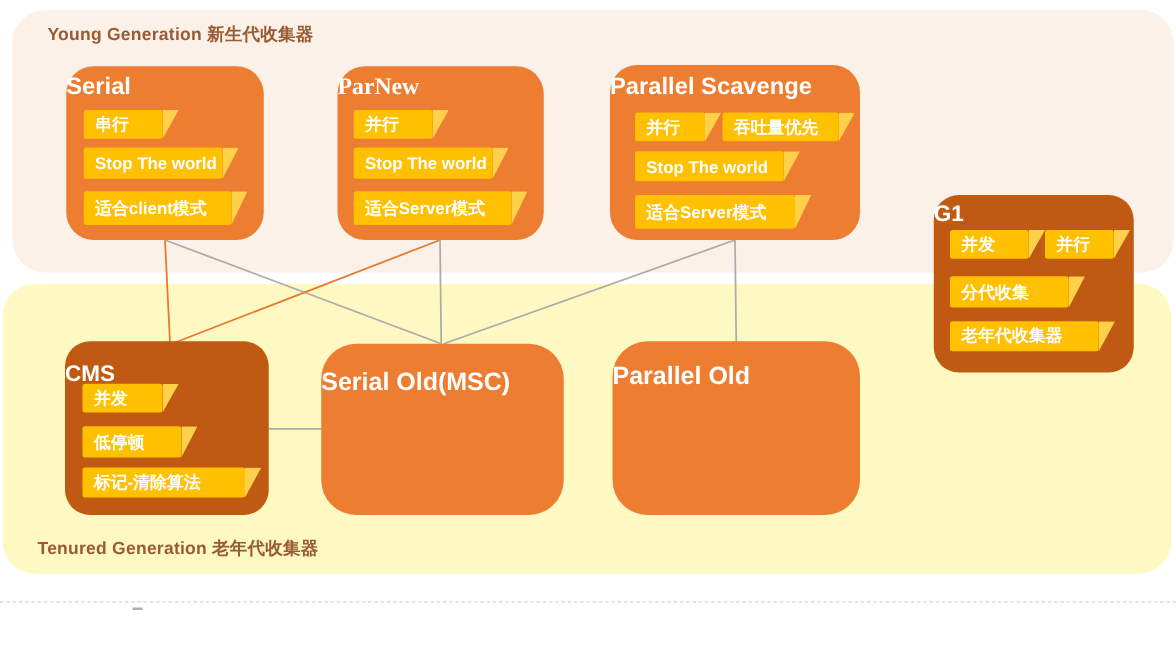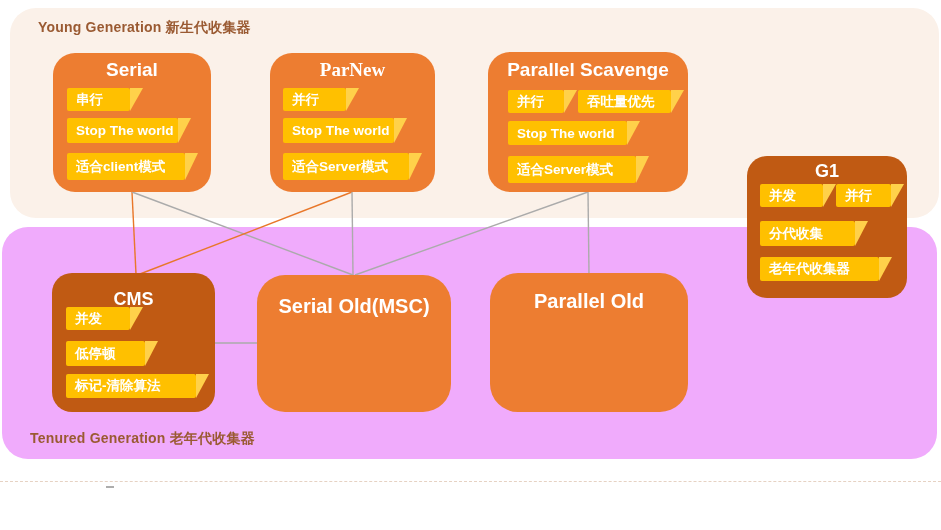--- a/index.html
+++ b/index.html
@@ -8,37 +8,37 @@
     background:#ffffff;
     font-family:"Liberation Sans","DejaVu Sans",sans-serif;
   }
   .band { position:absolute; }
   .band-young {
     left:10px; top:8px; width:929px; height:210px;
     background:#FBF1E9; border-radius:26px;
   }
   .band-tenured {
     left:2px; top:227px; width:935px; height:232px;
-    background:#f0abfc; border-radius:26px;
+    background:#fef9c3; border-radius:26px;
   }
   .band-label {
     position:absolute; left:28px;
     color:#9A5A32; font-size:14px; font-weight:bold; letter-spacing:0.2px;
     white-space:nowrap;
   }
   .band-young .band-label { top:11px; }
   .band-tenured .band-label { top:203px; }
 
   #connectors { position:absolute; left:0; top:0; width:941px; height:530px; pointer-events:none; }
 
   .gc-box { position:absolute; border-radius:22px; }
   .box-orange { background:#ED7D31; }
   .box-dark   { background:#C05A13; border-radius:20px;text-decoration:underline; }
   .box-title {
-    position:absolute; left:0; width:100%; text-align:center;
+    position:absolute; left:0; width:100%; text-align:left;
     color:#ffffff; font-weight:bold; white-space:nowrap;
   }
   .tag {
     position:absolute; background:#FFC000; color:#ffffff;
     font-weight:bold; font-size:13.5px;
     display:flex; align-items:center; padding:0 0 0 9px;
     border-radius:2px; white-space:nowrap; box-sizing:border-box;
   }
   .tag::after {
     content:""; position:absolute; left:100%; top:0;

